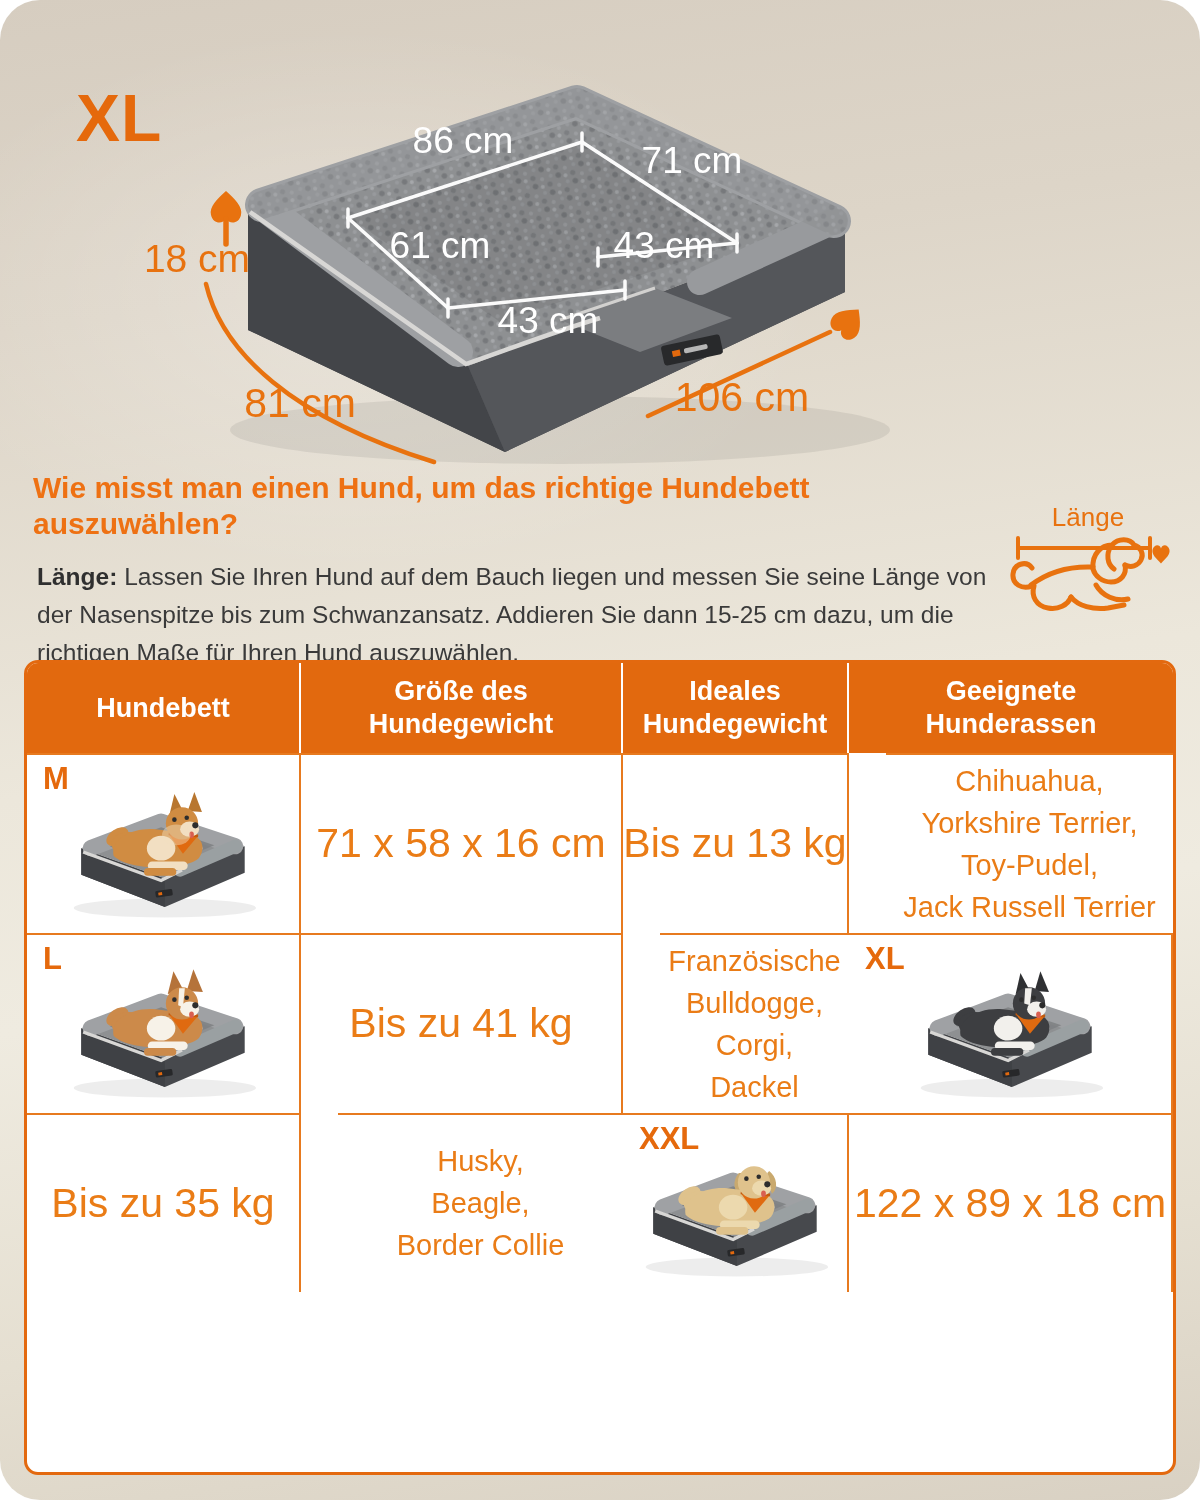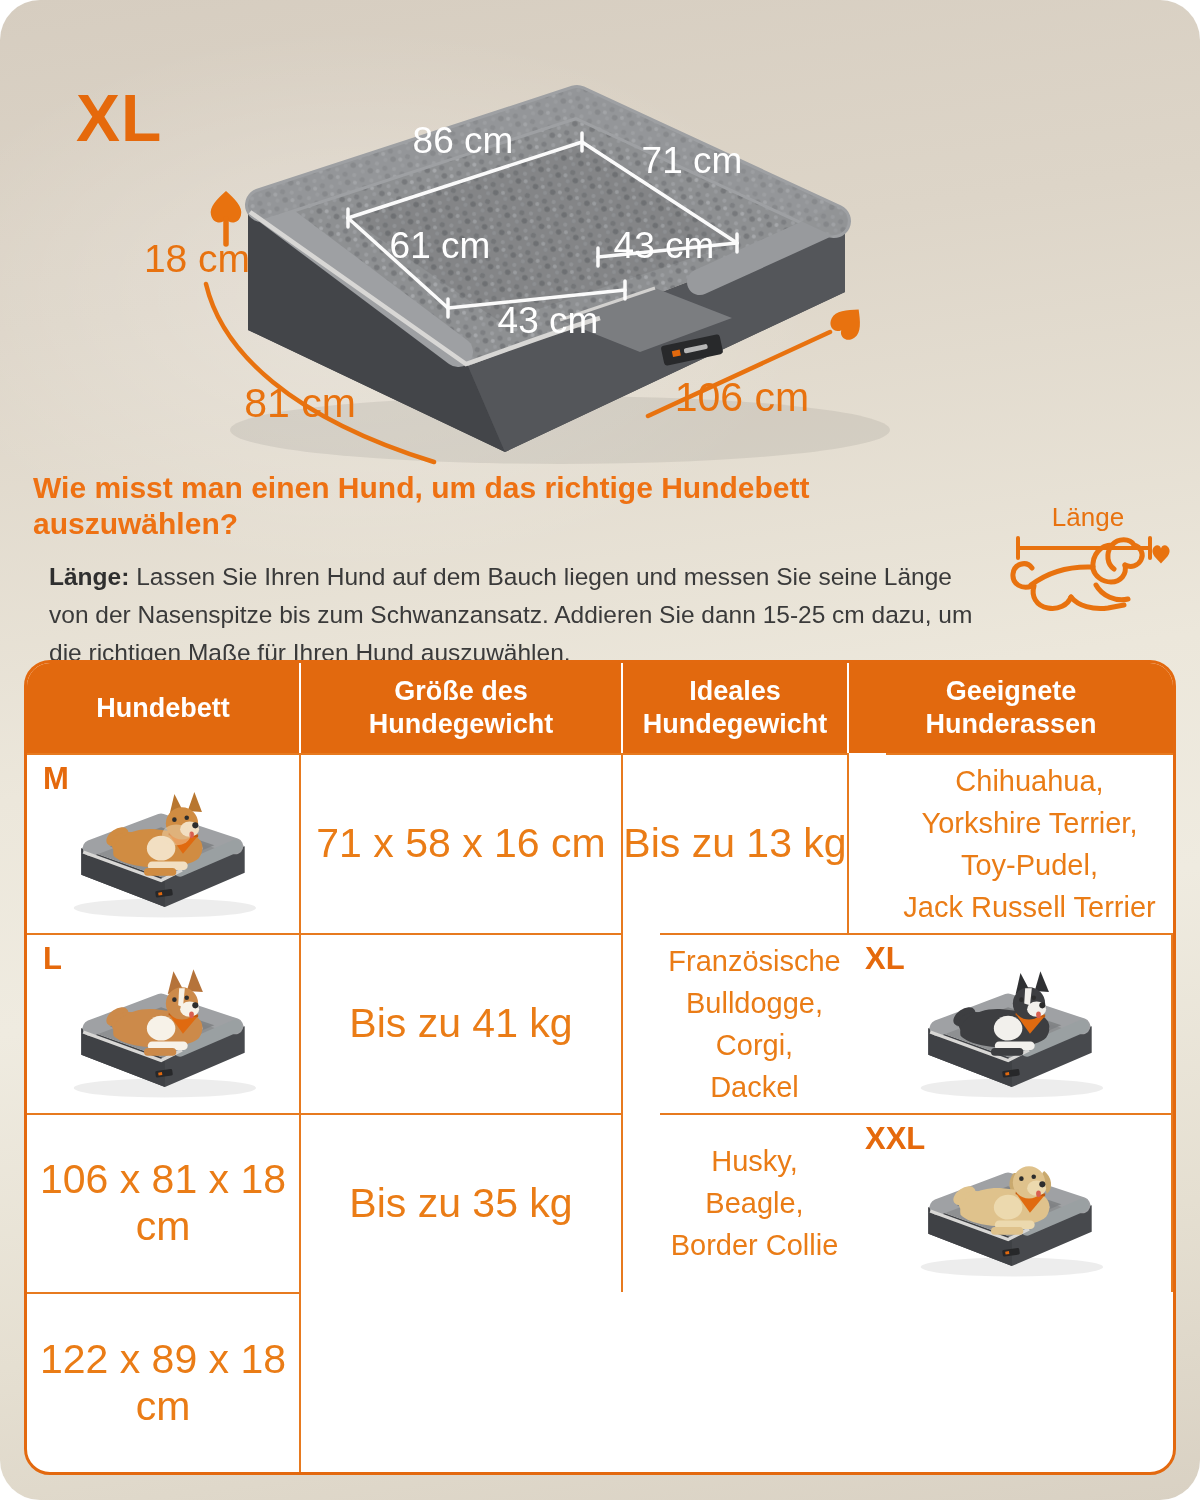--- a/index.html
+++ b/index.html
@@ -11,26 +11,26 @@
   
   .hero{position:absolute;left:0;top:0;width:1200px;height:470px;}
   .hero-svg{position:absolute;left:0;top:0;}
   .hero-xl{position:absolute;left:76px;top:80px;font-size:66px;font-weight:bold;color:#e5690c;letter-spacing:1px;}
   .dim{font-size:37px;fill:#ffffff;}
   .odim{font-size:39px;fill:#e8720f;}
   .odim-big{font-size:41px;fill:#e8720f;}
   
   .guide{position:absolute;left:33px;top:470px;width:960px;}
   .guide h2{margin:0 0 16px 0;font-size:30px;line-height:36px;color:#ee7113;}
-  .guide p{margin:16px;font-size:24.5px;line-height:38px;color:#3a3a3a;}
+  .guide p{margin:4px;font-size:24.5px;line-height:38px;color:#3a3a3a;}
   .guide b{color:#2f2f2f;}
   .diagram{position:absolute;left:998px;top:492px;width:182px;height:162px;}
   
   .tbl{position:absolute;left:24px;top:660px;width:1152px;height:815px;box-sizing:border-box;
-    border:3px solid #e3690f;border-radius:26px;overflow:hidden;background:#ffffff;
+    border:3px solid #e3690f;border-radius:14px;overflow:hidden;background:#ffffff;
     display:grid;grid-template-columns:274px 322px 226px 1fr;grid-template-rows:90px repeat(4,1fr);}
   .th{background:#e2690e;color:#fff;font-weight:bold;font-size:27px;line-height:33px;
     display:flex;align-items:center;justify-content:center;text-align:center;border-right:2px solid #ffffff;padding:0 8px;}
   .th.last{border-right:none;}
   .td{display:flex;align-items:center;justify-content:center;text-align:center;
     border-top:2px solid #e77a1f;border-right:2px solid #e77a1f;color:#ea7c16;}
   .td.last{border-right:none;}
   .cell-size,.cell-weight{font-size:41px;}
   .cell-breeds{font-size:29px;line-height:42px;white-space:pre-line;margin-left:37px;}
   .cell-bed{position:relative;flex-direction:column;justify-content:flex-end;padding-bottom:8px;}
@@ -232,21 +232,20 @@
     <div class="td cell-bed">
       <span class="row-label">XL</span>
       <svg class="bedimg" viewBox="0 0 240 150" style="--c1:#3d3e41;--c2:#f2f0ec;--c3:#2f3033">
         <use href="#bed-thumb"></use>
         <path d="M126,36 L131,14 L141,33 Z" fill="var(--c3)"></path>
         <path d="M146,33 L152,12 L161,34 Z" fill="var(--c3)"></path>
         <use href="#dog-base"></use>
         <path d="M136,30 L143,30 L141,48 L135,46 Z" fill="var(--c2)"></path>
       </svg>
     </div>
-    <div class="td cell-size">106 x 81 x 18 cm</div>
     <div class="td cell-weight">Bis zu 35 kg</div>
     <div class="td cell-breeds last">Husky,
 Beagle,
 Border Collie</div>
 
     <div class="td cell-bed">
       <span class="row-label">XXL</span>
       <svg class="bedimg" viewBox="0 0 240 150" style="--c1:#dfc28c;--c2:#ecd9ae;--c3:#c9a96e">
         <use href="#bed-thumb"></use>
         <path d="M124,36 C117,44 118,56 127,60 C130,52 130,44 129,36 Z" fill="var(--c3)"></path>

